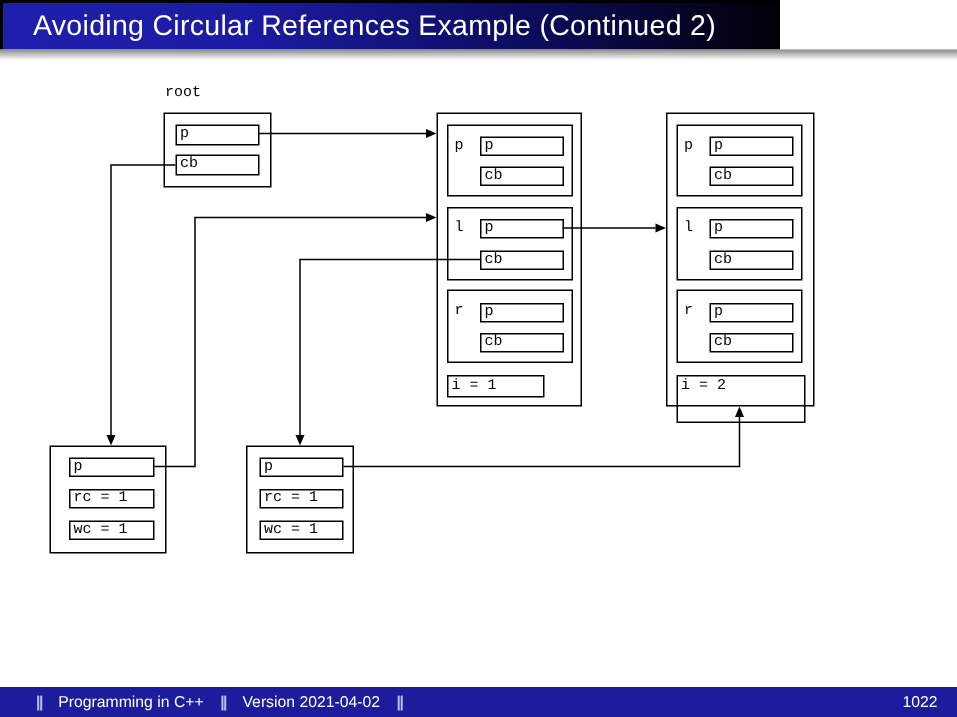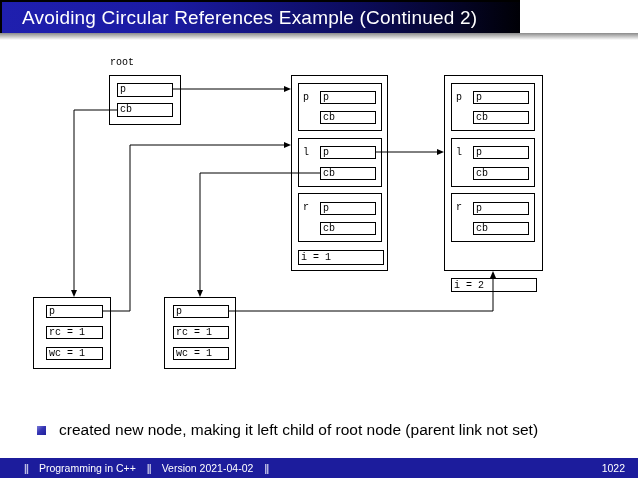--- a/index.html
+++ b/index.html
@@ -75,52 +75,48 @@
     <div class="b mono" style="left:320px;top:91px;width:56px;height:13px;">p</div>
     <div class="b mono" style="left:320px;top:111px;width:56px;height:13px;">cb</div>
     <div class="ob" style="left:298px;top:138px;width:84px;height:49px;"></div>
     <div class="mono slabel" style="left:303px;top:147px;">l</div>
     <div class="b mono" style="left:320px;top:146px;width:56px;height:13px;">p</div>
     <div class="b mono" style="left:320px;top:167px;width:56px;height:13px;">cb</div>
     <div class="ob" style="left:298px;top:193px;width:84px;height:49px;"></div>
     <div class="mono slabel" style="left:303px;top:202px;">r</div>
     <div class="b mono" style="left:320px;top:202px;width:56px;height:13px;">p</div>
     <div class="b mono" style="left:320px;top:222px;width:56px;height:13px;">cb</div>
-    <div class="b mono" style="left:298px;top:250px;width:86px;height:15px;line-height:13px;font-family:Liberation Mono, monospace;">i = 1</div>
+    <div class="b mono" style="left:298px;top:250px;width:65px;height:15px;line-height:13px;font-family:Liberation Mono, monospace;">i = 1</div>
 
     <div class="ob" style="left:444px;top:75px;width:99px;height:196px;"></div>
     <div class="ob" style="left:451px;top:83px;width:84px;height:48px;"></div>
     <div class="mono slabel" style="left:456px;top:92px;">p</div>
     <div class="b mono" style="left:473px;top:91px;width:56px;height:13px;">p</div>
     <div class="b mono" style="left:473px;top:111px;width:56px;height:13px;">cb</div>
     <div class="ob" style="left:451px;top:138px;width:84px;height:49px;"></div>
     <div class="mono slabel" style="left:456px;top:147px;">l</div>
     <div class="b mono" style="left:473px;top:146px;width:56px;height:13px;">p</div>
     <div class="b mono" style="left:473px;top:167px;width:56px;height:13px;">cb</div>
     <div class="ob" style="left:451px;top:193px;width:84px;height:49px;"></div>
     <div class="mono slabel" style="left:456px;top:202px;">r</div>
     <div class="b mono" style="left:473px;top:202px;width:56px;height:13px;">p</div>
     <div class="b mono" style="left:473px;top:222px;width:56px;height:13px;">cb</div>
-    <div class="b mono" style="left:451px;top:250px;width:86px;height:14px;line-height:13px;margin-top:28px;">i = 2</div>
+    <div class="b mono" style="left:451px;top:250px;width:86px;height:32px;line-height:13px;">i = 2</div>
 
     <div class="ob" style="left:33px;top:297px;width:78px;height:72px;"></div>
     <div class="b mono" style="left:46px;top:305px;width:57px;height:13px;">p</div>
     <div class="b mono" style="left:46px;top:326px;width:57px;height:13px;">rc = 1</div>
     <div class="b mono" style="left:46px;top:347px;width:57px;height:13px;">wc = 1</div>
 
     <div class="ob" style="left:164px;top:297px;width:72px;height:72px;"></div>
     <div class="b mono" style="left:173px;top:305px;width:56px;height:13px;">p</div>
     <div class="b mono" style="left:173px;top:326px;width:56px;height:13px;">rc = 1</div>
     <div class="b mono" style="left:173px;top:347px;width:56px;height:13px;">wc = 1</div>
   </div>
 
-  <div class="bullet">
-    <span class="bsq"></span>
-    <span class="btext">created new node, making it left child of root node (parent link not set)</span>
-  </div>
 
   <div class="footer">
     <span class="sep">||</span>
     <span>Programming in C++</span>
     <span class="sep">||</span>
     <span>Version 2021-04-02</span>
     <span class="sep">||</span>
     <span class="page">1022</span>
   </div>
 

